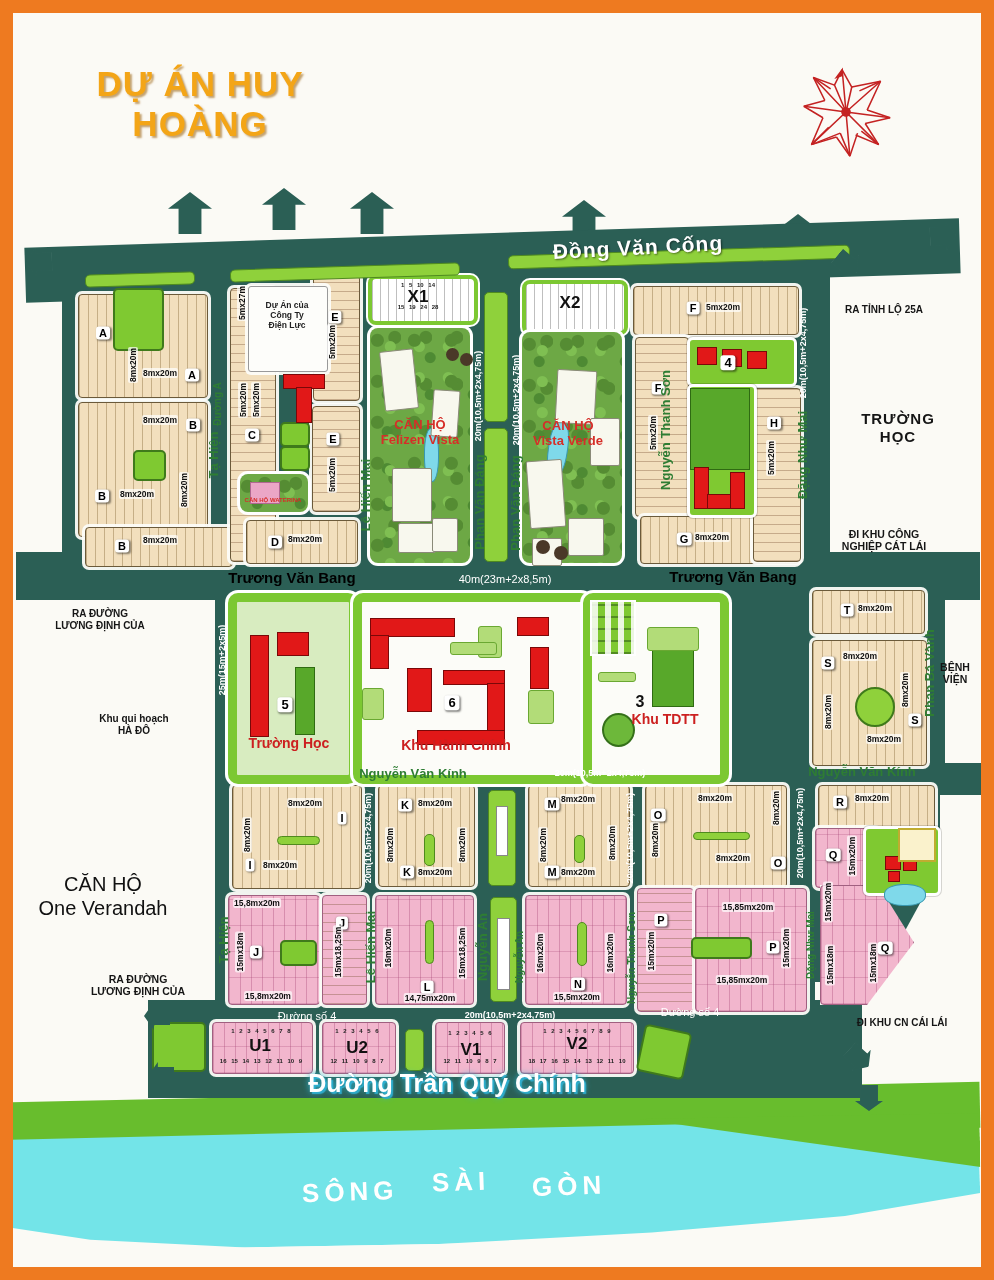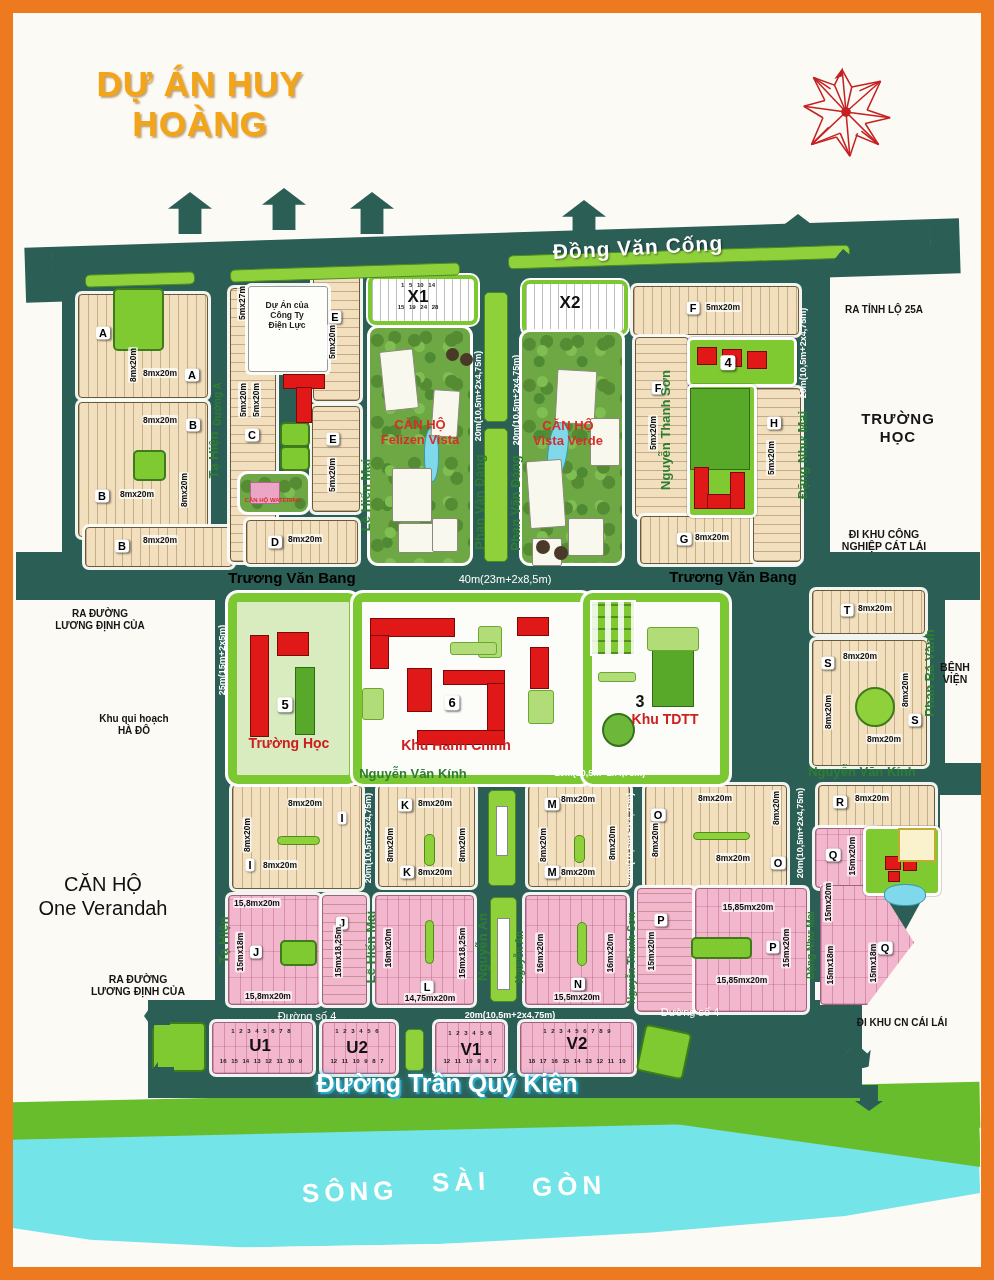--- a/index.html
+++ b/index.html
@@ -337,21 +337,21 @@
       <span class="txt white-lg" style="left: 638px; top: 248px; transform: translate(-50%, -50%) rotate(-3deg);">Đồng Văn Cống</span>
       <span class="txt white-md" style="left: 292px; top: 578px; transform: translate(-50%, -50%);">Trương Văn Bang</span>
       <span class="txt white-md" style="left: 733px; top: 577px; transform: translate(-50%, -50%);">Trương Văn Bang</span>
       <span class="txt white-sm" style="left: 505px; top: 579px; transform: translate(-50%, -50%);">40m(23m+2x8,5m)</span>
       <span class="txt street-g" style="left: 413px; top: 774px; transform: translate(-50%, -50%);">Nguyễn Văn Kính</span>
       <span class="txt wlabel" style="left: 600px; top: 773px; transform: translate(-50%, -50%);">20m(10,5m+2x4,75m)</span>
       <span class="txt street-g" style="left: 862px; top: 772px; transform: translate(-50%, -50%);">Nguyễn Văn Kính</span>
       <span class="txt white-sm" style="left: 307px; top: 1016px; transform: translate(-50%, -50%);">Đường số 4</span>
       <span class="txt wlabel" style="left: 510px; top: 1015px; transform: translate(-50%, -50%);">20m(10,5m+2x4,75m)</span>
       <span class="txt white-sm" style="left: 690px; top: 1012px; transform: translate(-50%, -50%);">Đường số 4</span>
-      <span class="txt river-road" style="left: 447px; top: 1084px; transform: translate(-50%, -50%);">Đường Trần Quý Kiên</span>
+      <span class="txt river-road" style="left: 447px; top: 1084px; transform: translate(-50%, -50%);">Đường Trần Quý Chính</span>
       <span class="txt street-g-sm" style="left: 218px; top: 404px; transform: translate(-50%, -50%) rotate(-90deg);">Đường A</span>
       <span class="txt street-g" style="left: 214px; top: 455px; transform: translate(-50%, -50%) rotate(-90deg);">Tạ Hiện</span>
       <span class="txt street-g" style="left: 366px; top: 495px; transform: translate(-50%, -50%) rotate(-90deg);">Lê Hiến Mai</span>
       <span class="txt wlabel" style="left: 478px; top: 396px; transform: translate(-50%, -50%) rotate(-90deg);">20m(10,5m+2x4,75m)</span>
       <span class="txt wlabel" style="left: 516px; top: 400px; transform: translate(-50%, -50%) rotate(-90deg);">20m(10,5m+2x4,75m)</span>
       <span class="txt street-g" style="left: 480px; top: 502px; transform: translate(-50%, -50%) rotate(-90deg);">Phan Văn Đáng</span>
       <span class="txt street-g" style="left: 516px; top: 503px; transform: translate(-50%, -50%) rotate(-90deg);">Phan Văn Đáng</span>
       <span class="txt street-g" style="left: 666px; top: 430px; transform: translate(-50%, -50%) rotate(-90deg);">Nguyễn Thanh Sơn</span>
       <span class="txt wlabel" style="left: 803px; top: 353px; transform: translate(-50%, -50%) rotate(-90deg);">20m(10,5m+2x4,75m)</span>
       <span class="txt street-g" style="left: 803px; top: 455px; transform: translate(-50%, -50%) rotate(-90deg);">Đặng Như Mai</span>

